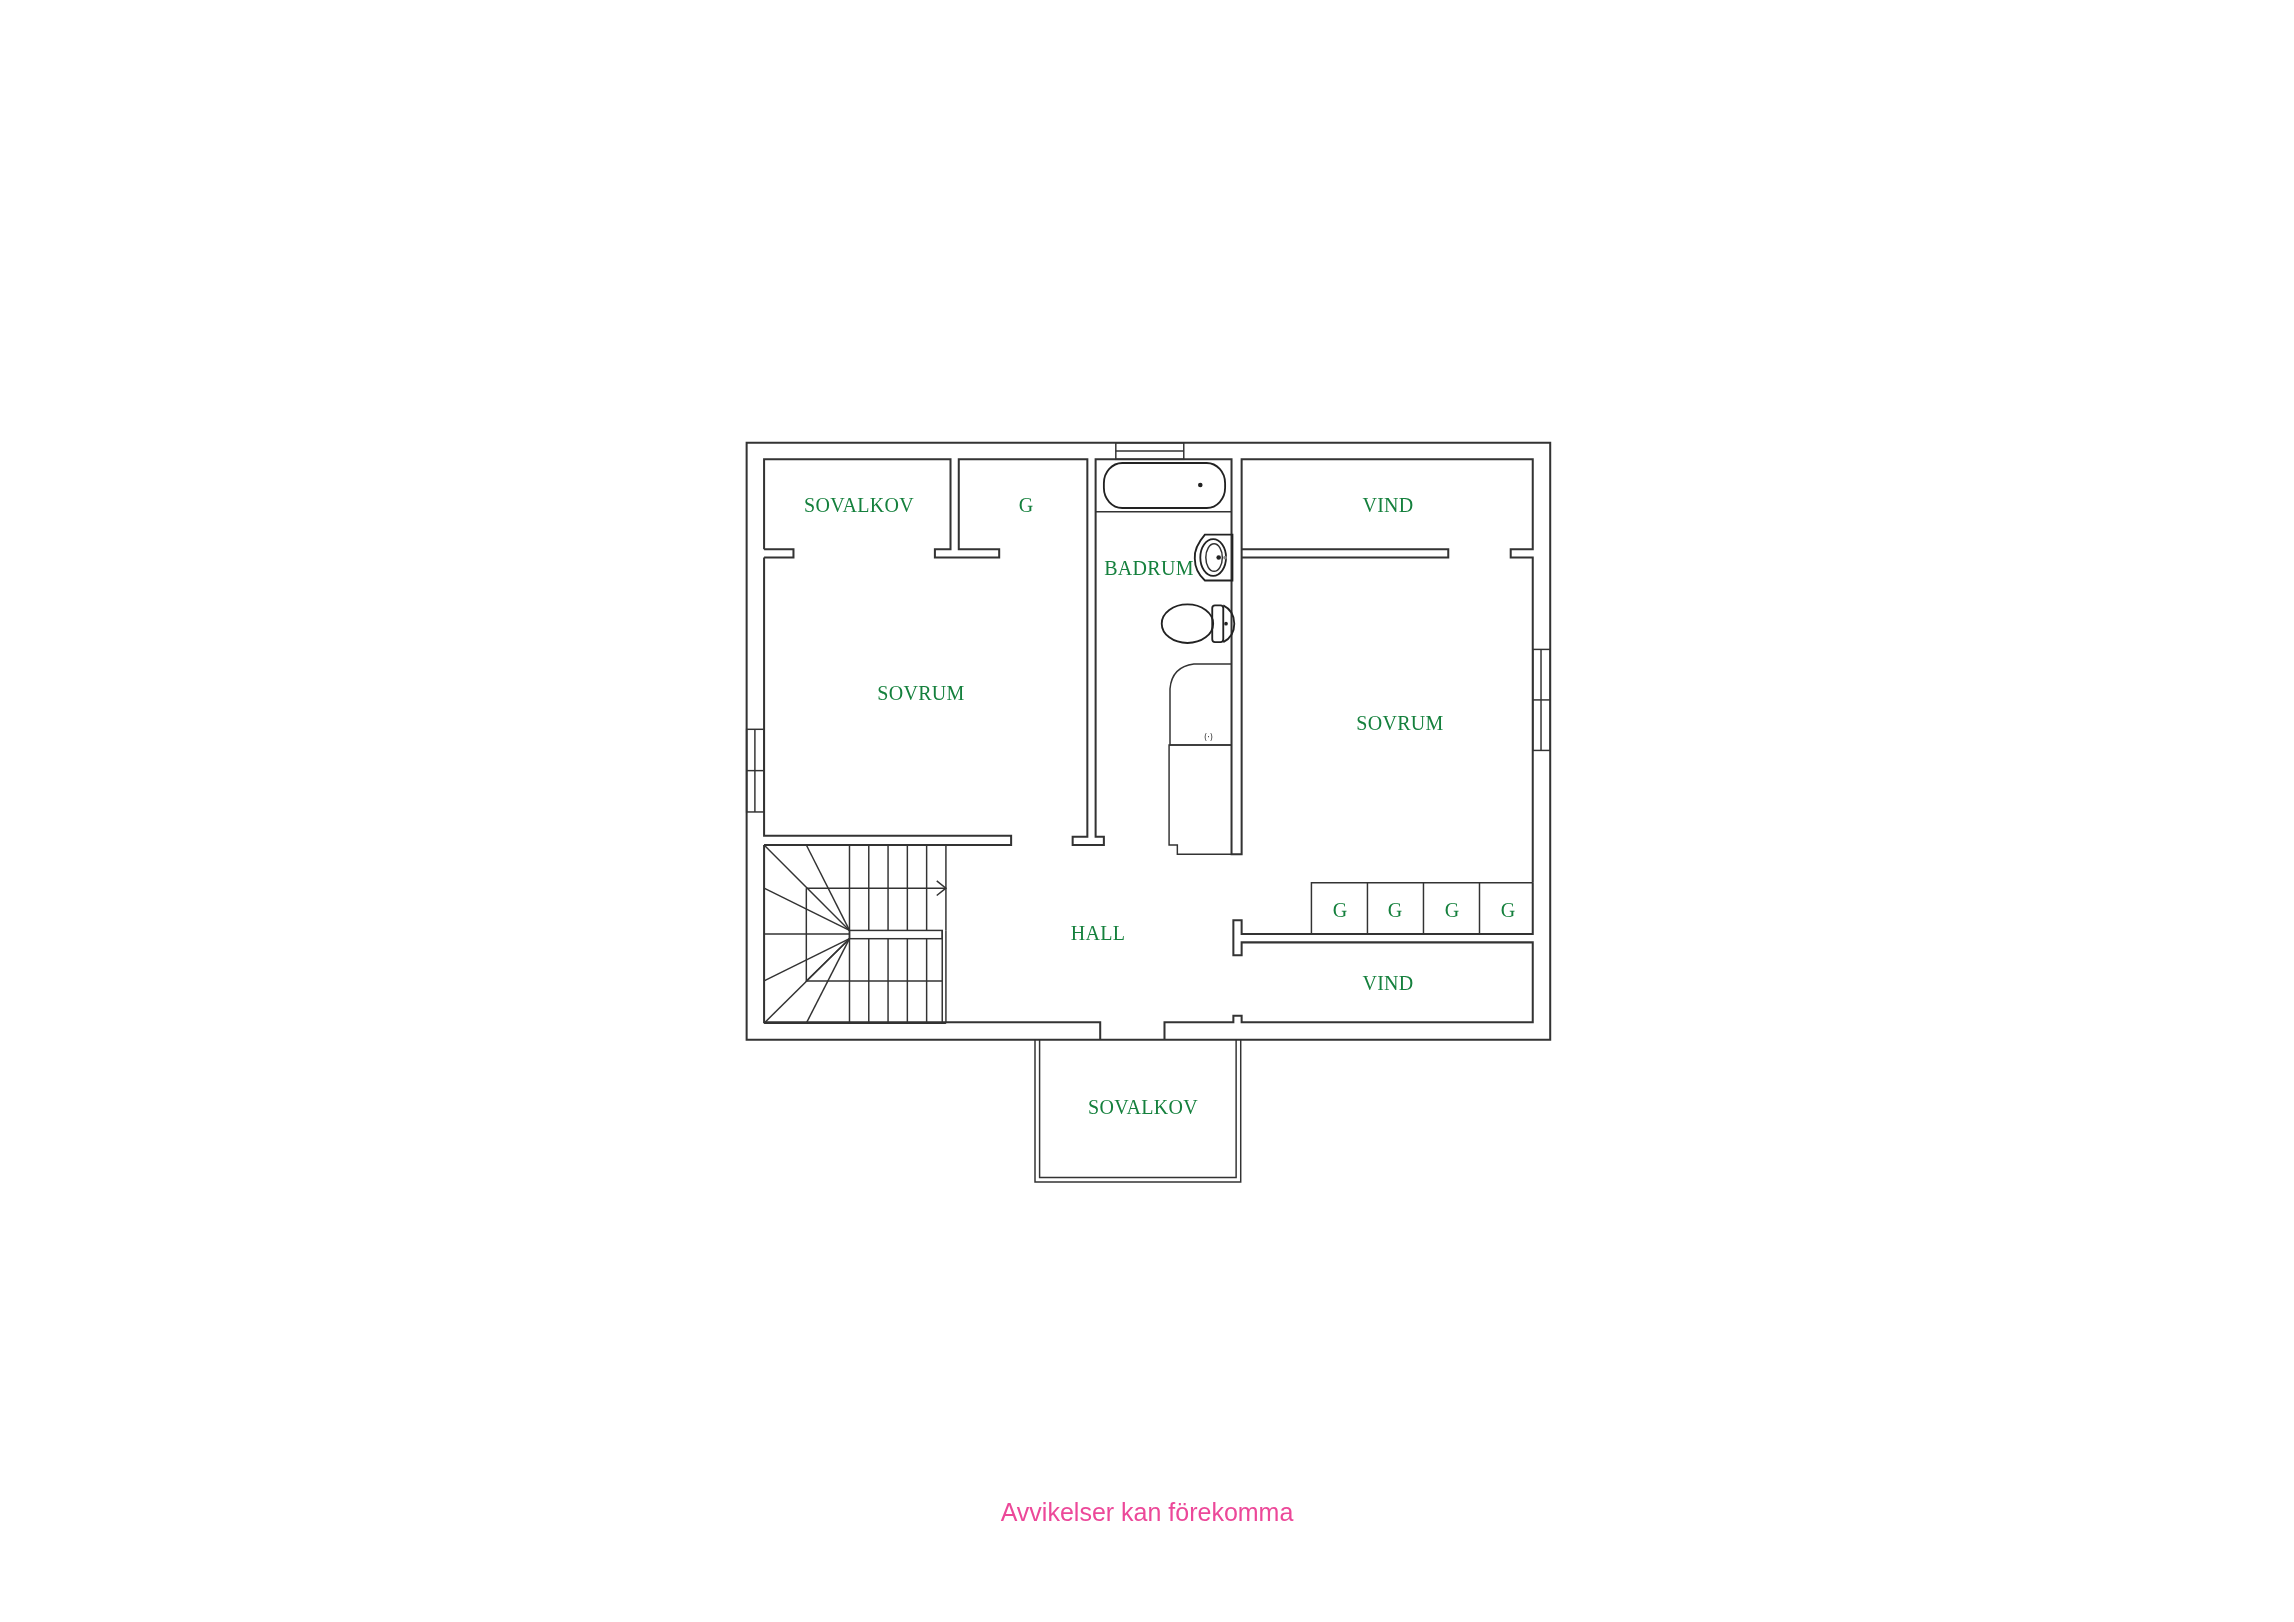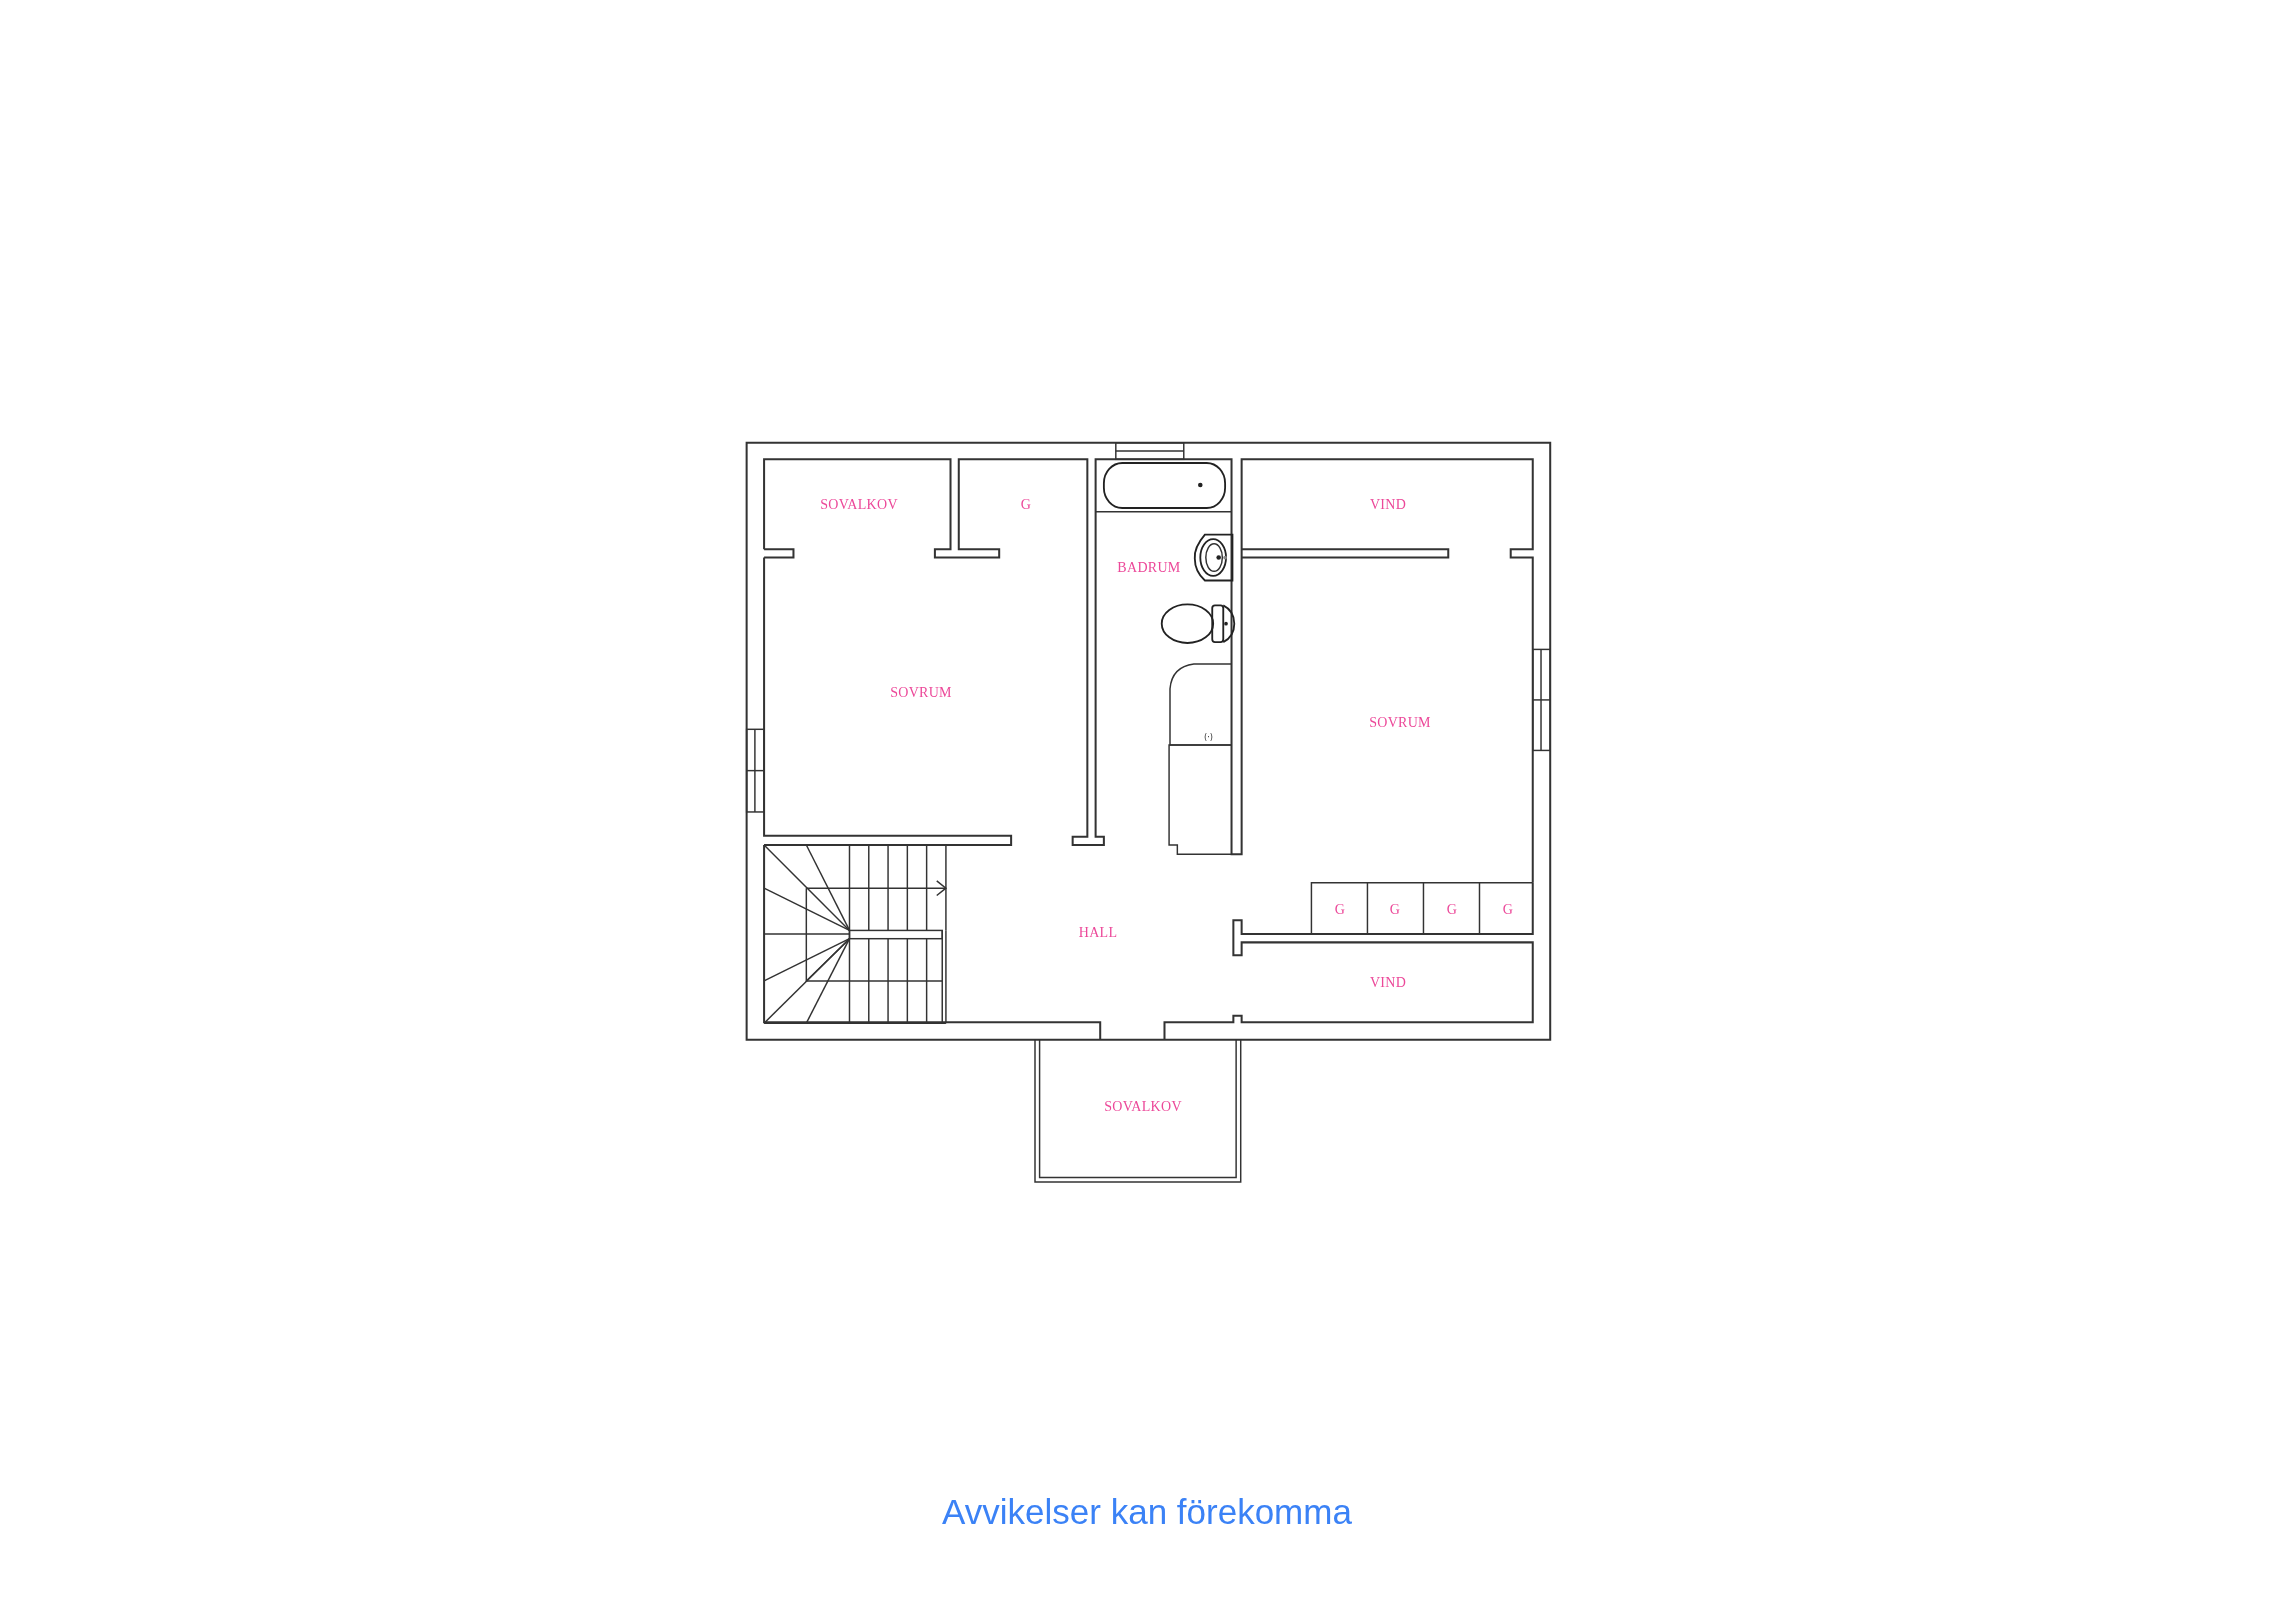--- a/index.html
+++ b/index.html
@@ -4,26 +4,26 @@
 <style>
   html, body { margin: 0; padding: 0; background: #ffffff; }
   body { width: 2295px; height: 1623px; position: relative; overflow: hidden; }
   #plan { position: absolute; left: 0; top: 0; width: 2295px; height: 1623px; }
   .wall { fill: none; stroke: #333333; stroke-width: 2.2; stroke-linejoin: miter; }
   .thin { fill: none; stroke: #333333; stroke-width: 1.6; }
   .fix  { fill: none; stroke: #222222; stroke-width: 2; }
   .room-label {
     position: absolute; transform: translate(-50%, -50%);
     font-family: "Liberation Serif", "DejaVu Serif", serif;
-    font-size: 14px; color: #ec4899; white-space: nowrap; letter-spacing: 0.3px;
+    font-size: 20px; color: #15803d; white-space: nowrap; letter-spacing: 0.3px;
   }
   .caption {
     position: absolute; left: 1147px; top: 1512px; transform: translate(-50%, -50%);
     font-family: "Liberation Sans", "DejaVu Sans", sans-serif;
-    font-size: 35px; color: #3b82f6; white-space: nowrap;
+    font-size: 25px; color: #ec4899; white-space: nowrap;
   }
 </style>
 </head>
 <body>
 
 <svg id="plan" viewBox="0 0 2499 1767" xmlns="http://www.w3.org/2000/svg">
 
   <g>
     <path class="wall" d="M813,482 L1688,482 L1688,1132 L813,1132 Z"></path>
   </g>

